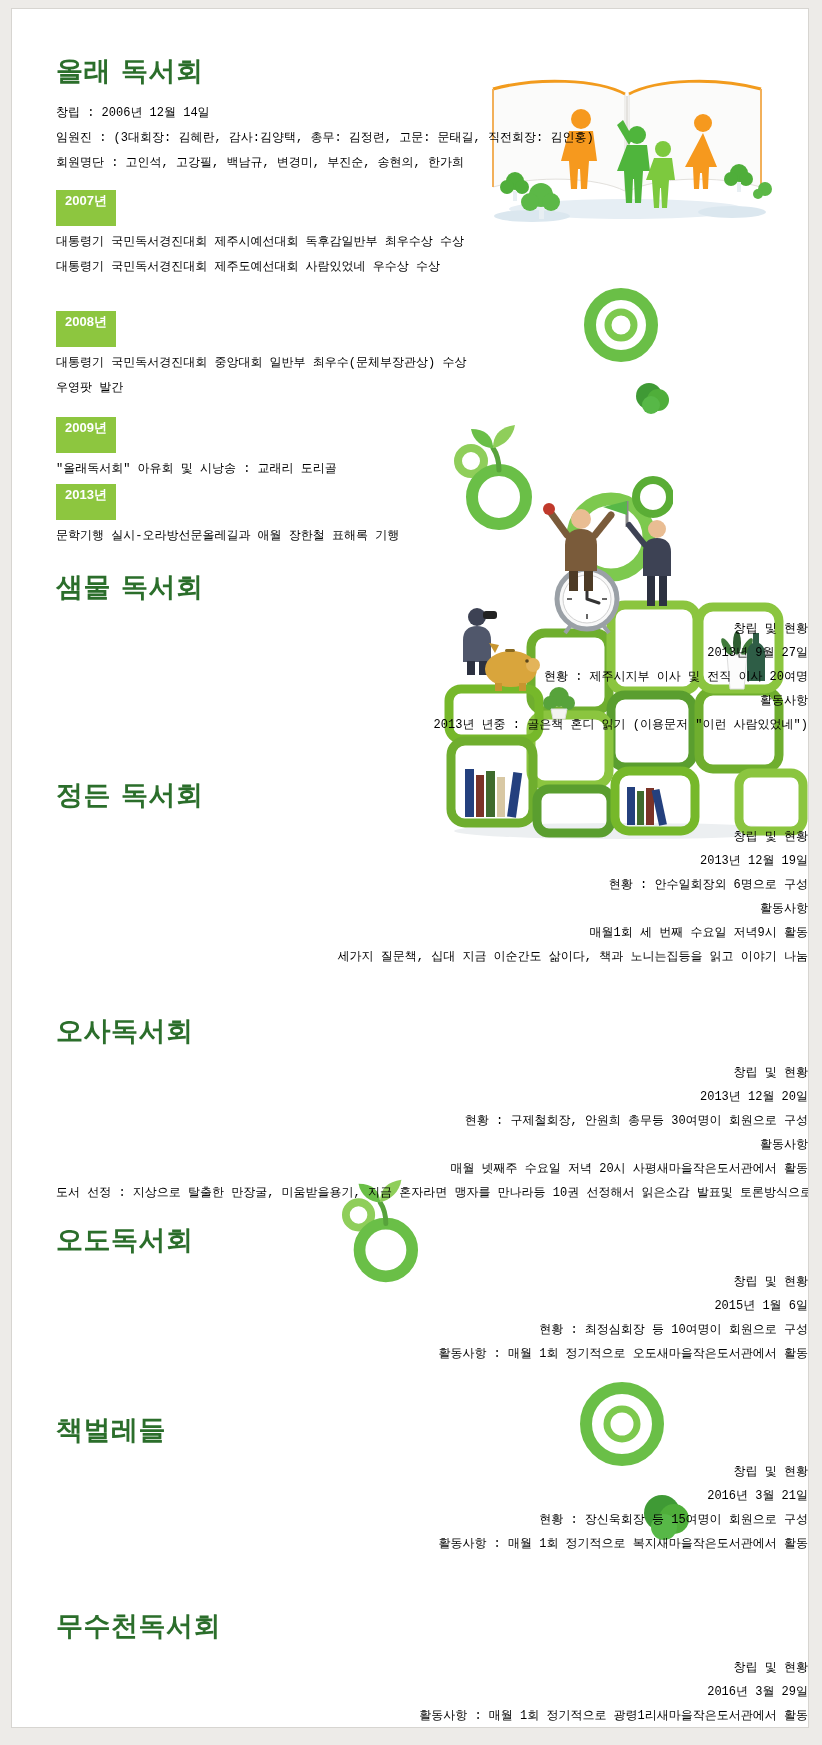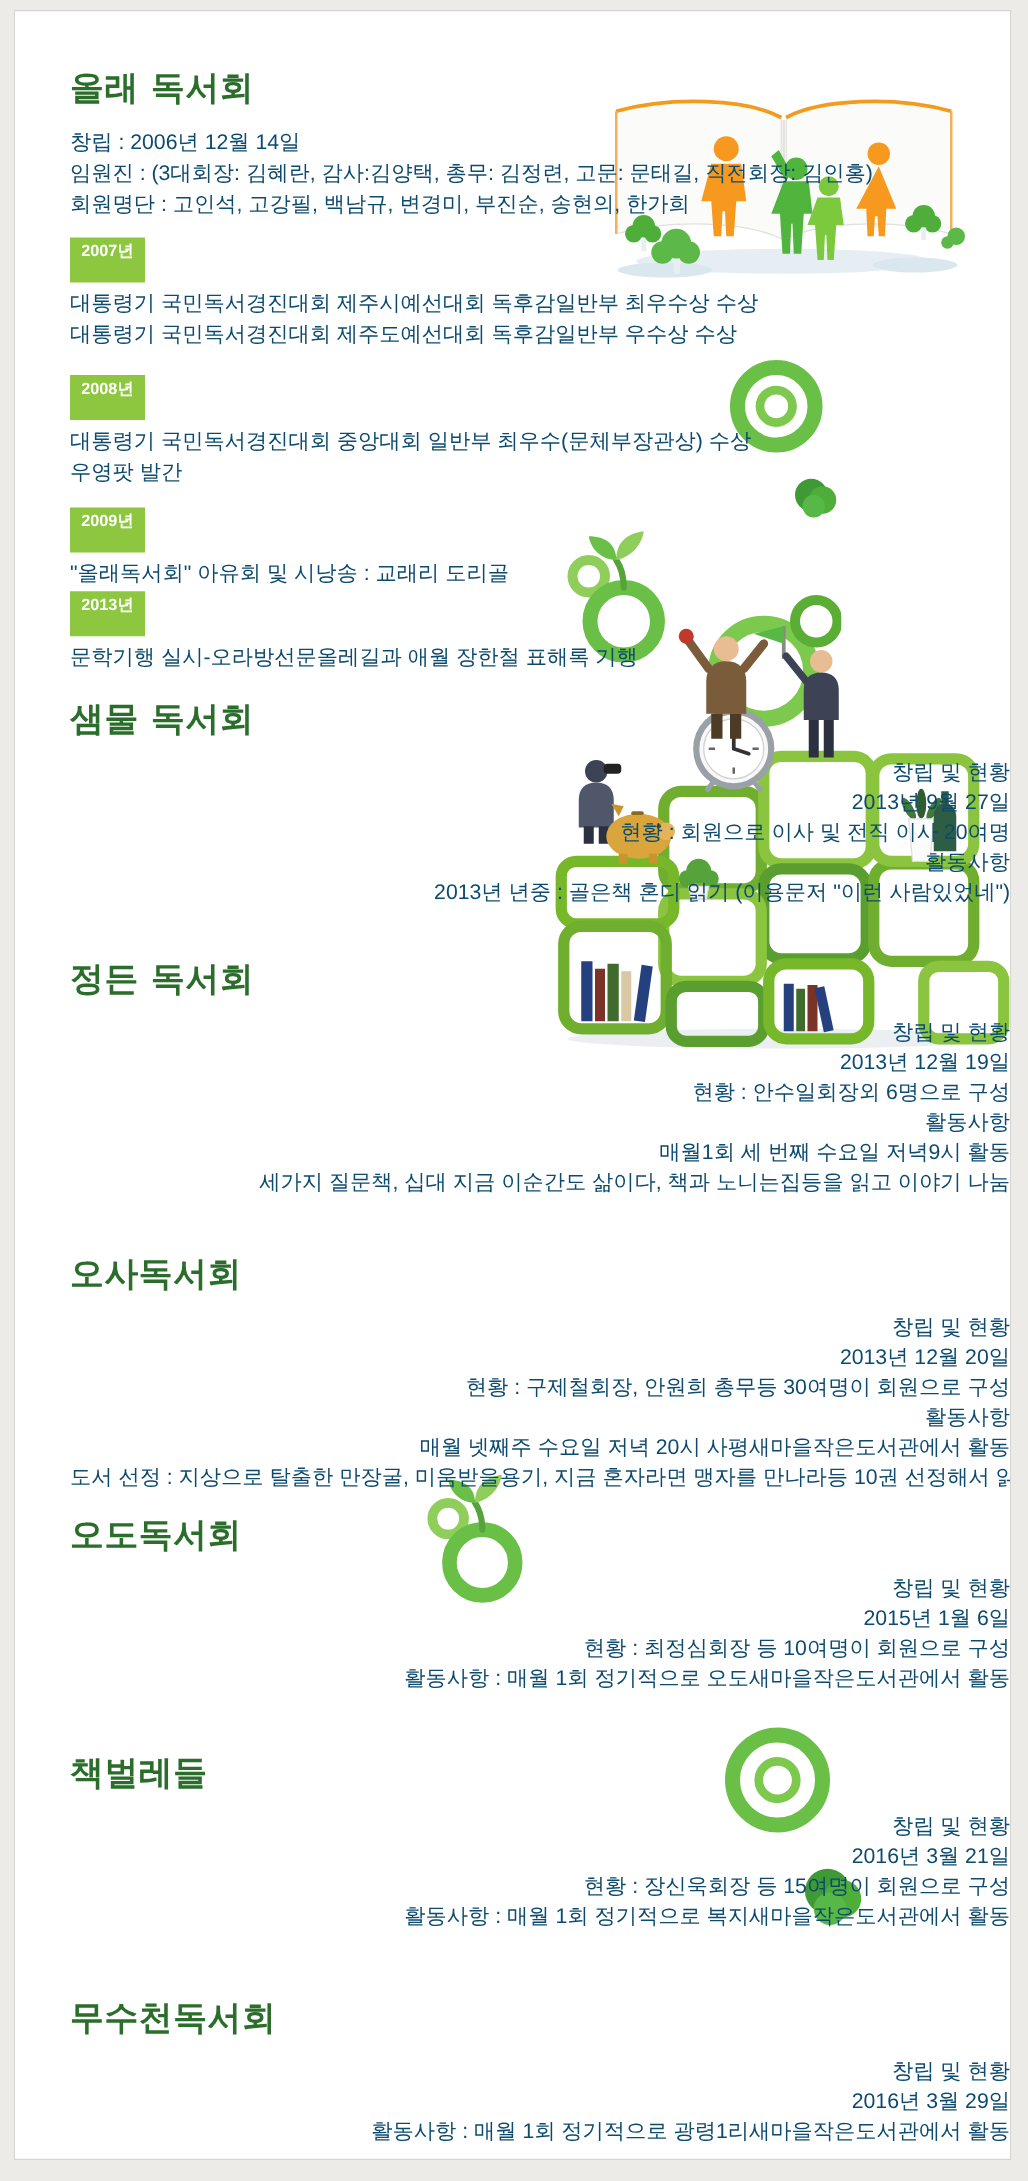--- a/index.html
+++ b/index.html
@@ -17,22 +17,23 @@
   }
   .content{position:relative;padding:0 0 0 44px;}
   .club{position:relative;z-index:2;}
   .club-title{
     margin:0 0 12px 0;
     font-family:"DejaVu Serif",serif;
     font-size:27px;line-height:36px;font-weight:bold;
     color:#2b6e2b;letter-spacing:0.5px;
   }
   .line{
-    margin:0;font-size:17px;line-height:25px;color:#0c4a6e;
+    margin:0;font-size:12px;line-height:25px;color:#000000;
     white-space:nowrap;
+    font-family:Liberation Mono, monospace;
   }
   .club.tight .line{line-height:24px;text-align:right;}
   .year-block{margin-top:18px;}
   .year-block .line{line-height:25px;}
   .badge{
     display:inline-block;background:#8dc63f;color:#ffffff;
     font-size:13px;font-weight:bold;line-height:17px;
     padding:2px 9px 17px 9px;margin-bottom:4px;
   }
   .mt-sm{margin-top:2px;}
@@ -251,45 +252,45 @@
 
       <section class="club" style="margin-top:44px">
         <h2 class="club-title">올래 독서회</h2>
         <p class="line">창립 : 2006년 12월 14일</p>
         <p class="line">임원진 : (3대회장: 김혜란, 감사:김양택, 총무: 김정련, 고문: 문태길, 직전회장: 김인홍)</p>
         <p class="line">회원명단 : 고인석, 고강필, 백남규, 변경미, 부진순, 송현의, 한가희</p>
 
         <div class="year-block" style="margin-top:14px">
           <span class="badge">2007년</span>
           <p class="line">대통령기 국민독서경진대회 제주시예선대회 독후감일반부 최우수상 수상</p>
-          <p class="line">대통령기 국민독서경진대회 제주도예선대회 독후감일반부 우수상 수상</p>
+          <p class="line">대통령기 국민독서경진대회 제주도예선대회 사람있었네 우수상 수상</p>
         </div>
 
-        <div class="year-block" style="margin-top:20px">
+        <div class="year-block" style="margin-top:31px">
           <span class="badge">2008년</span>
           <p class="line">대통령기 국민독서경진대회 중앙대회 일반부 최우수(문체부장관상) 수상</p>
           <p class="line">우영팟 발간</p>
         </div>
 
         <div class="year-block" style="margin-top:16px">
           <span class="badge">2009년</span>
           <p class="line">"올래독서회" 아유회 및 시낭송 : 교래리 도리골</p>
         </div>
 
         <div class="year-block mt-sm" style="margin-top:2px">
           <span class="badge">2013년</span>
           <p class="line">문학기행 실시-오라방선문올레길과 애월 장한철 표해록 기행</p>
         </div>
       </section>
 
       <section class="club tight" style="margin-top:20px">
         <h2 class="club-title">샘물 독서회</h2>
         <p class="line">창립 및 현황</p>
         <p class="line">2013년 9월 27일</p>
-        <p class="line">현황 : 회원으로 이사 및 전직 이사 20여명</p>
+        <p class="line">현황 : 제주시지부 이사 및 전직 이사 20여명</p>
         <p class="line">활동사항</p>
         <p class="line">2013년 년중 : 골은책 혼디 읽기 (이용문저 "이런 사람있었네")</p>
       </section>
 
       <section class="club tight" style="margin-top:40px">
         <h2 class="club-title">정든 독서회</h2>
         <p class="line">창립 및 현황</p>
         <p class="line">2013년 12월 19일</p>
         <p class="line">현황 : 안수일회장외 6명으로 구성</p>
         <p class="line">활동사항</p>

